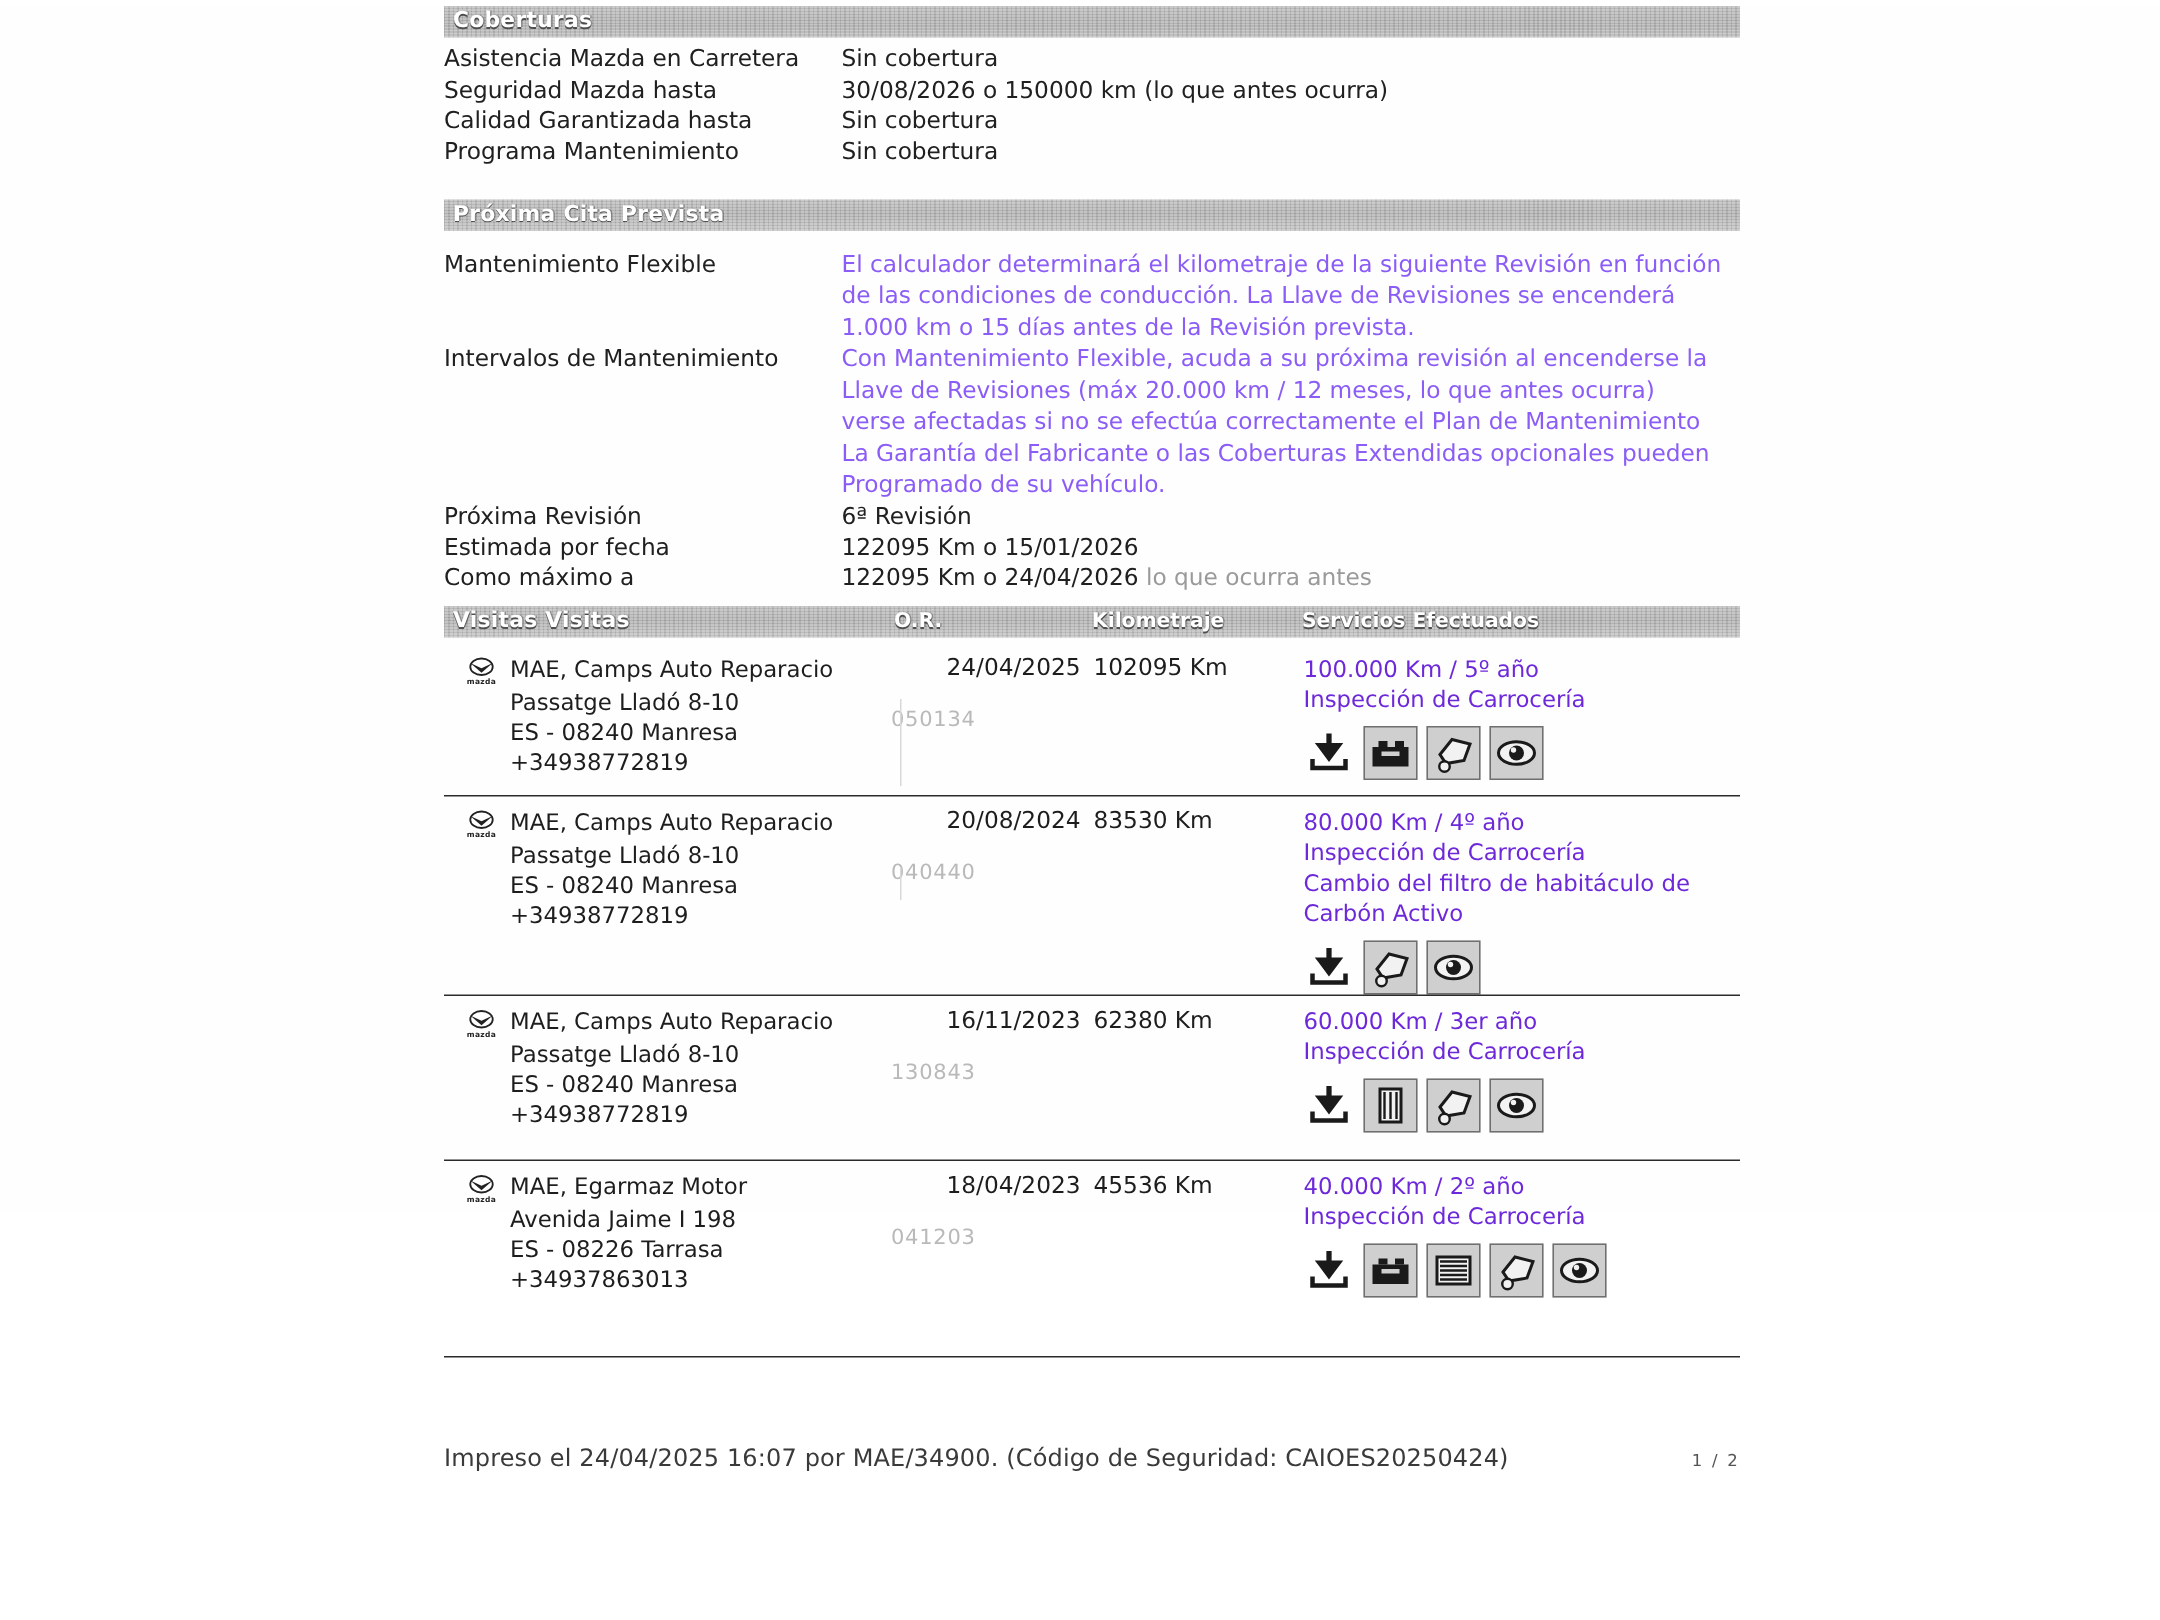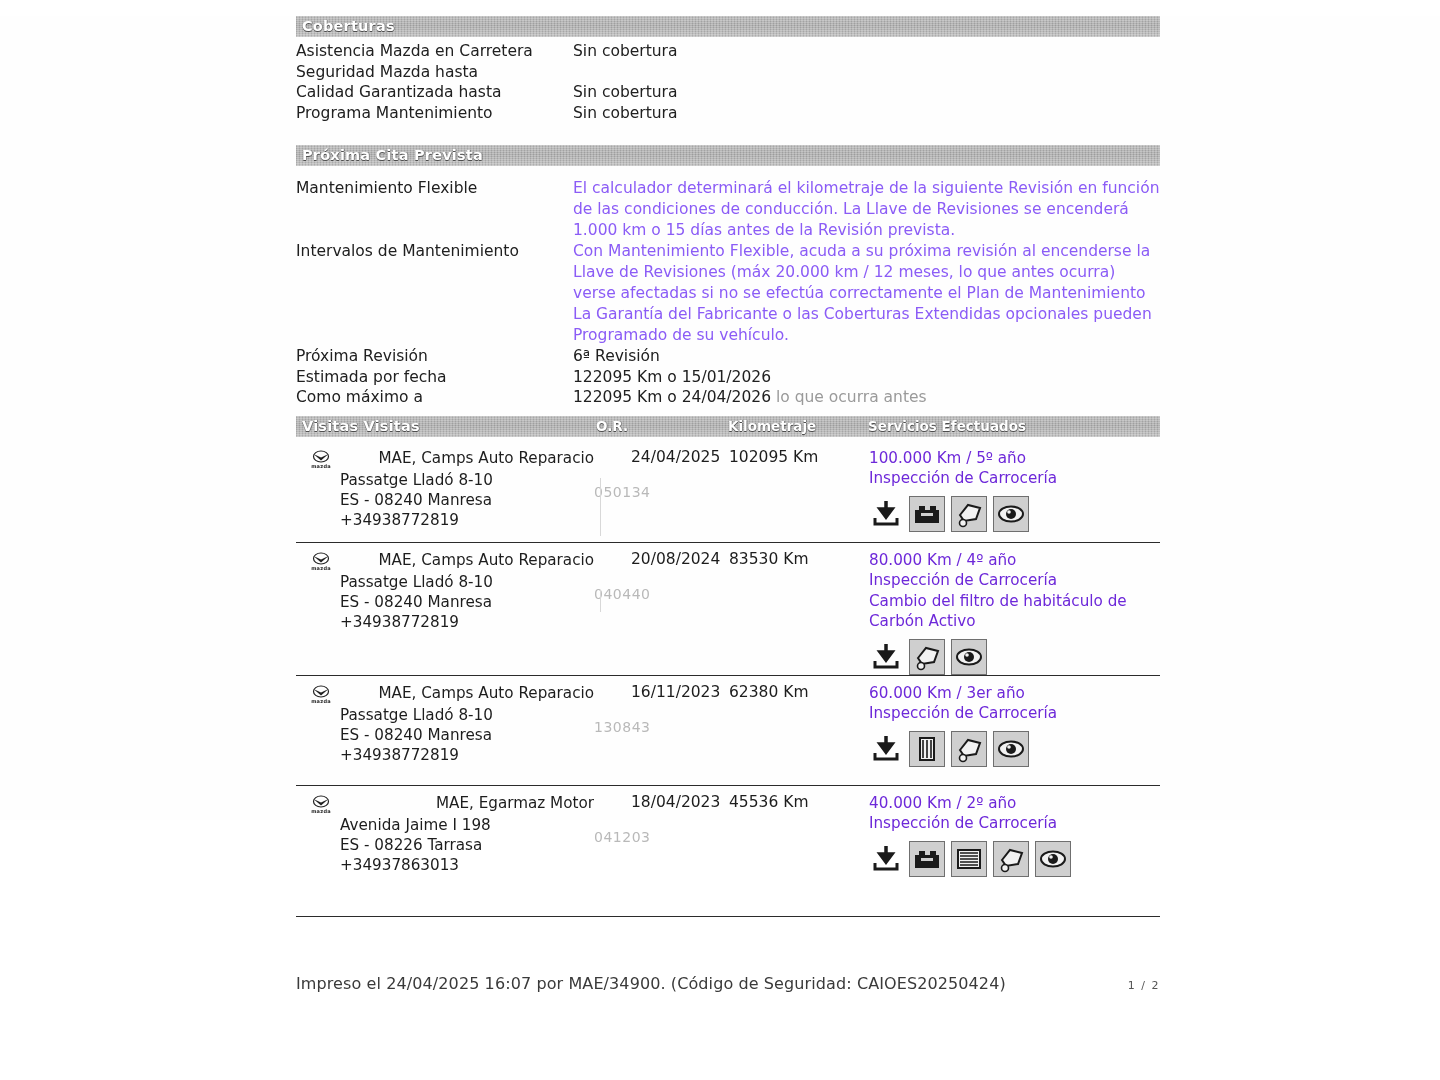--- a/index.html
+++ b/index.html
@@ -10,21 +10,21 @@
   body {
     width: 1440px;
     height: 1080px;
     font-family: "DejaVu Sans", "Liberation Sans", sans-serif;
     color: #1a1a1a;
     position: relative;
     overflow: hidden;
   }
   .page {
     position: absolute;
-    left: 0; top: 16px;
+    left: 0; top: 4px;
     width: 1440px;
     height: 804px;
     background: #fefefe;
   }
   .sheet {
     position: absolute;
     left: 296px;
     top: 0px;
     width: 864px;
   }
@@ -65,21 +65,20 @@
     text-shadow: 0 1px 0 rgba(60,60,60,.85), 1px 0 0 rgba(90,90,90,.5);
     white-space: nowrap;
     z-index: 2;
   }
 
   
   .kv {
     display: flex;
     align-items: flex-start;
     line-height: 20.5px;
-    gap: 12px;
   }
   .kv .k {
     width: 265px;
     flex: 0 0 265px;
     font-size: 15.5px;
     color: #202020;
     white-space: nowrap;
   }
   .kv .v {
     font-size: 15.5px;
@@ -105,21 +104,21 @@
     padding-top: 7px;
     min-height: 101px;
     box-sizing: border-box;
   }
   .visit-row.first { border-top: none; }
   .col-dealer { width: 298px; flex: 0 0 298px; position: relative; padding-left: 12px; box-sizing: border-box; }
   .col-or     { width: 135px; flex: 0 0 135px; position: relative; }
   .col-km     { width: 140px; flex: 0 0 140px; }
   .col-serv   { flex: 1 1 auto; }
 
-  .dealer-name-row { display: flex; align-items: flex-start; justify-content: space-between; }
+  .dealer-name-row { display: flex; align-items: flex-start; }
   .mazda-mark {
     width: 26px; height: 22px;
     margin-right: 6px;
     flex: 0 0 26px;
     position: relative;
     top: 1px;
   }
   .dealer-line {
     font-size: 15.2px;
     line-height: 20px;
@@ -213,20 +212,21 @@
       <span class="band-title">Coberturas</span>
     </div>
 
     <div>
       <div class="kv">
         <div class="k">Asistencia Mazda en Carretera</div>
         <div class="v">Sin cobertura</div>
       </div>
       <div class="kv">
         <div class="k">Seguridad Mazda hasta</div>
+        <div class="v">30/08/2026 o 150000 km (lo que antes ocurra)</div>
       </div>
       <div class="kv">
         <div class="k">Calidad Garantizada hasta</div>
         <div class="v">Sin cobertura</div>
       </div>
       <div class="kv">
         <div class="k">Programa Mantenimiento</div>
         <div class="v">Sin cobertura</div>
       </div>
     </div>

